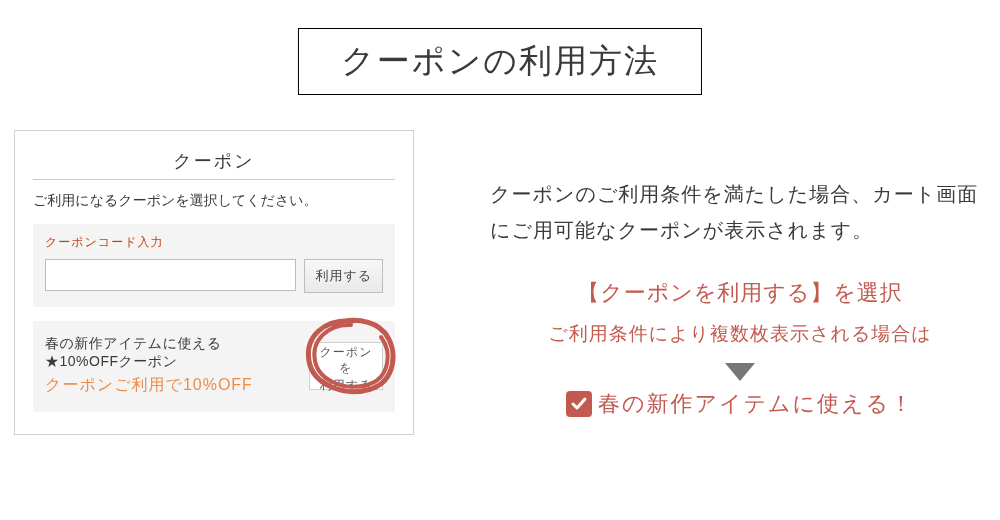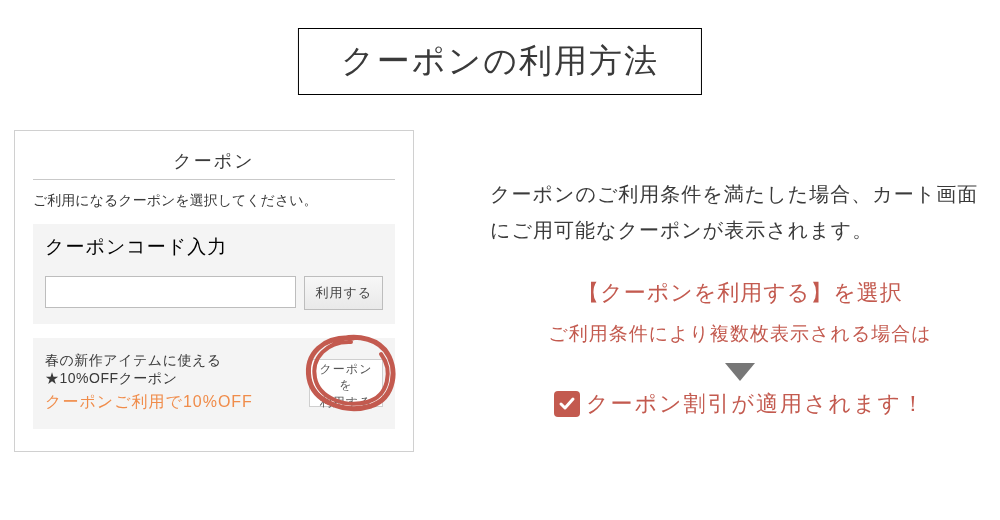--- a/index.html
+++ b/index.html
@@ -40,23 +40,23 @@
   .instruction{
     font-size:14px;
     margin-bottom:14px;
   }
   .code-row{
     background:#f4f4f4;
     padding:10px 12px 14px;
     margin-bottom:14px;
   }
   .code-label{
-    font-size:19px;
-    margin-bottom:16px;
-    color:#000000;
+    font-size:12px;
+    margin-bottom:8px;
+    color:#c2410c;
     letter-spacing:1px;
   }
   .code-input-wrap{
     display:flex;
     align-items:stretch;
     gap:8px;
   }
   .code-input{
     flex:1;
     height:32px;
@@ -207,15 +207,15 @@
       <polygon points="0,0 30,0 15,18" fill="#777"></polygon>
     </svg>
   </div>
 
   <div class="result">
     <span class="checkbox-icon">
       <svg width="18" height="18" viewBox="0 0 18 18">
         <path d="M3 9 L7 13 L15 4" fill="none" stroke="#fff" stroke-width="3" stroke-linecap="round" stroke-linejoin="round"></path>
       </svg>
     </span>
-    <span>クーポン割引が適用されます！</span>
+    <span>春の新作アイテムに使える！</span>
   </div>
 </div>
 
 </body></html>

